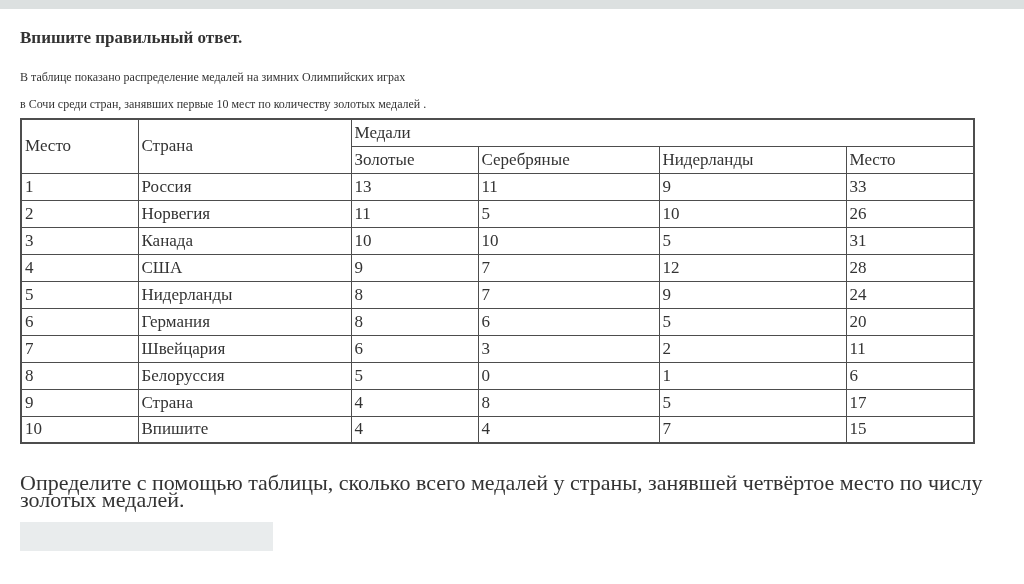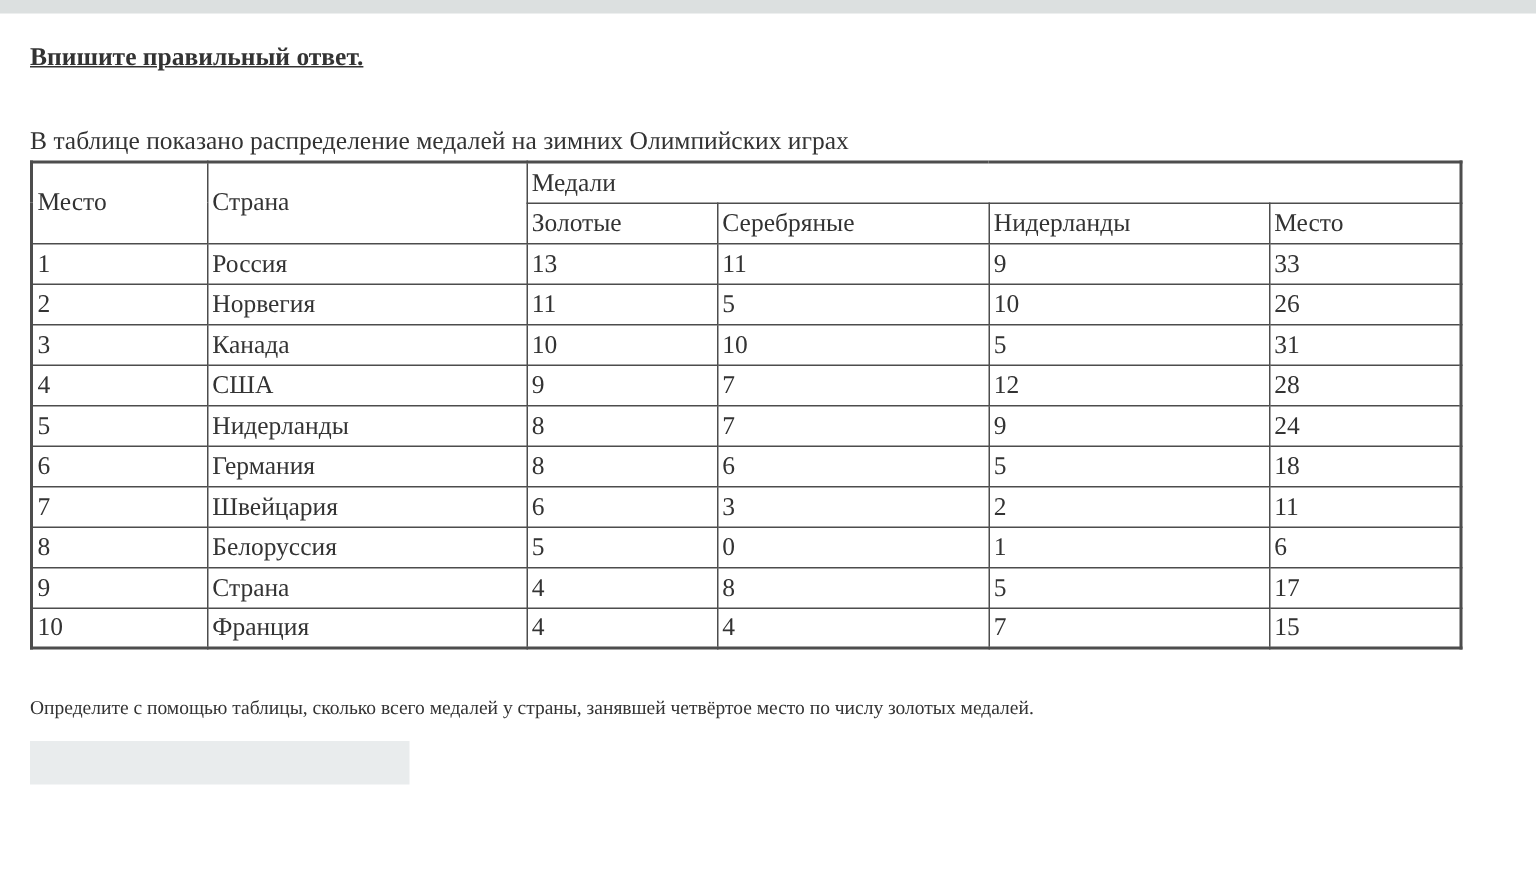--- a/index.html
+++ b/index.html
@@ -30,25 +30,24 @@
     background: var(--topbar-bg);
   }
   .content {
     padding: 0 20px;
   }
   .prompt-title {
     margin: 18px 0 0 0;
     font-size: 17px;
     font-weight: bold;
     line-height: 22px;
-    text-decoration: underline;
   }
   .intro {
-    margin: 31px 0 0 0;
-    font-size: 17px;
+    margin: 15px 0 0 0;
+    font-size: 12px;
     line-height: 27px;
     white-space: pre-line;
   }
   table.medals {
     border-collapse: collapse;
     border: 2px solid var(--table-border);
     table-layout: fixed;
     width: 953px;
   }
   table.medals th,
@@ -58,21 +57,21 @@
     text-align: left;
     font-size: 17px;
     padding: 1px 3px;
     height: 27px;
     line-height: 22px;
     vertical-align: middle;
     overflow: hidden;
   }
   .question {
     margin: 30px 0 0 0;
-    font-size: 13px;
+    font-size: 22px;
     line-height: 17px;
   }
   .answer-input {
     display: block;
     margin-top: 14px;
     width: 253px;
     height: 29px;
     background: var(--answer-bg);
     border: none;
     outline: none;
@@ -85,21 +84,21 @@
 </head>
 <body>
 
 <div class="page">
   <div class="topbar"></div>
 
   <div class="content">
 
     <p class="prompt-title">Впишите правильный ответ.</p>
 
-    <p class="intro"><span>В таблице показано распределение медалей на зимних Олимпийских играх</span><br></p>
+    <p class="intro"><span>В таблице показано распределение медалей на зимних Олимпийских играх</span><br><span>в Сочи среди стран, занявших первые 10 мест по количеству золотых медалей .</span></p>
 
     <table class="medals">
       <colgroup>
         <col style="width:117px">
         <col style="width:213px">
         <col style="width:127px">
         <col style="width:181px">
         <col style="width:187px">
         <col style="width:128px">
       </colgroup>
@@ -156,21 +155,21 @@
         <td>7</td>
         <td>9</td>
         <td>24</td>
       </tr>
           <tr>
         <td>6</td>
         <td>Германия</td>
         <td>8</td>
         <td>6</td>
         <td>5</td>
-        <td>18</td>
+        <td>20</td>
       </tr>
           <tr>
         <td>7</td>
         <td>Швейцария</td>
         <td>6</td>
         <td>3</td>
         <td>2</td>
         <td>11</td>
       </tr>
           <tr>
@@ -184,21 +183,21 @@
           <tr>
         <td>9</td>
         <td>Страна</td>
         <td>4</td>
         <td>8</td>
         <td>5</td>
         <td>17</td>
       </tr>
           <tr>
         <td>10</td>
-        <td>Франция</td>
+        <td>Впишите</td>
         <td>4</td>
         <td>4</td>
         <td>7</td>
         <td>15</td>
       </tr>
         </tbody>
     </table>
 
     <p class="question">Определите с помощью таблицы, сколько всего медалей у страны, занявшей четвёртое место по числу золотых медалей.</p>
 

